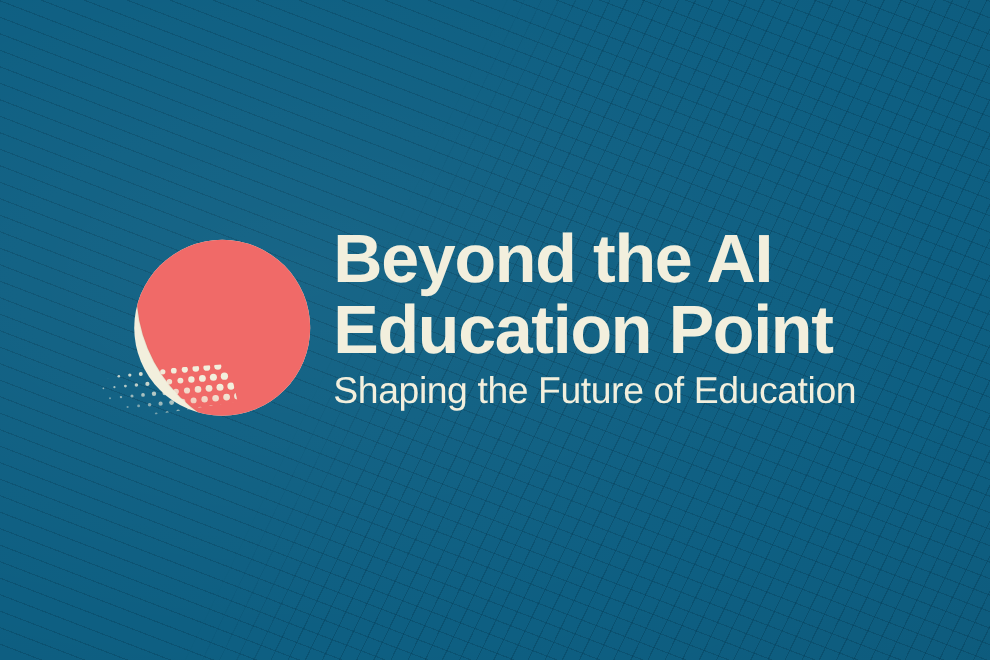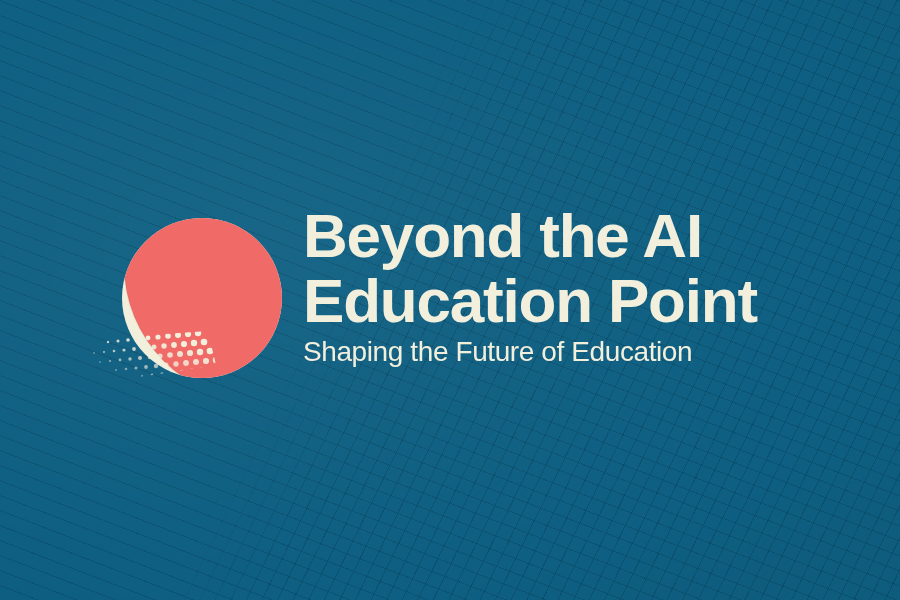--- a/index.html
+++ b/index.html
@@ -97,21 +97,21 @@
   }
   #headline-line-2 {
     margin-top: 4px;
   }
 
   .subhead {
     margin: 6px 0 0 0;
     color: #f2efdd;
     font-family: "Liberation Sans", sans-serif;
     font-weight: 400;
-    font-size: 28px;
+    font-size: 34px;
     line-height: 1.0;
     letter-spacing: -0.4px;
     white-space: nowrap;
   }
 </style>
 </head>
 <body>
 
 <div id="banner">
 

